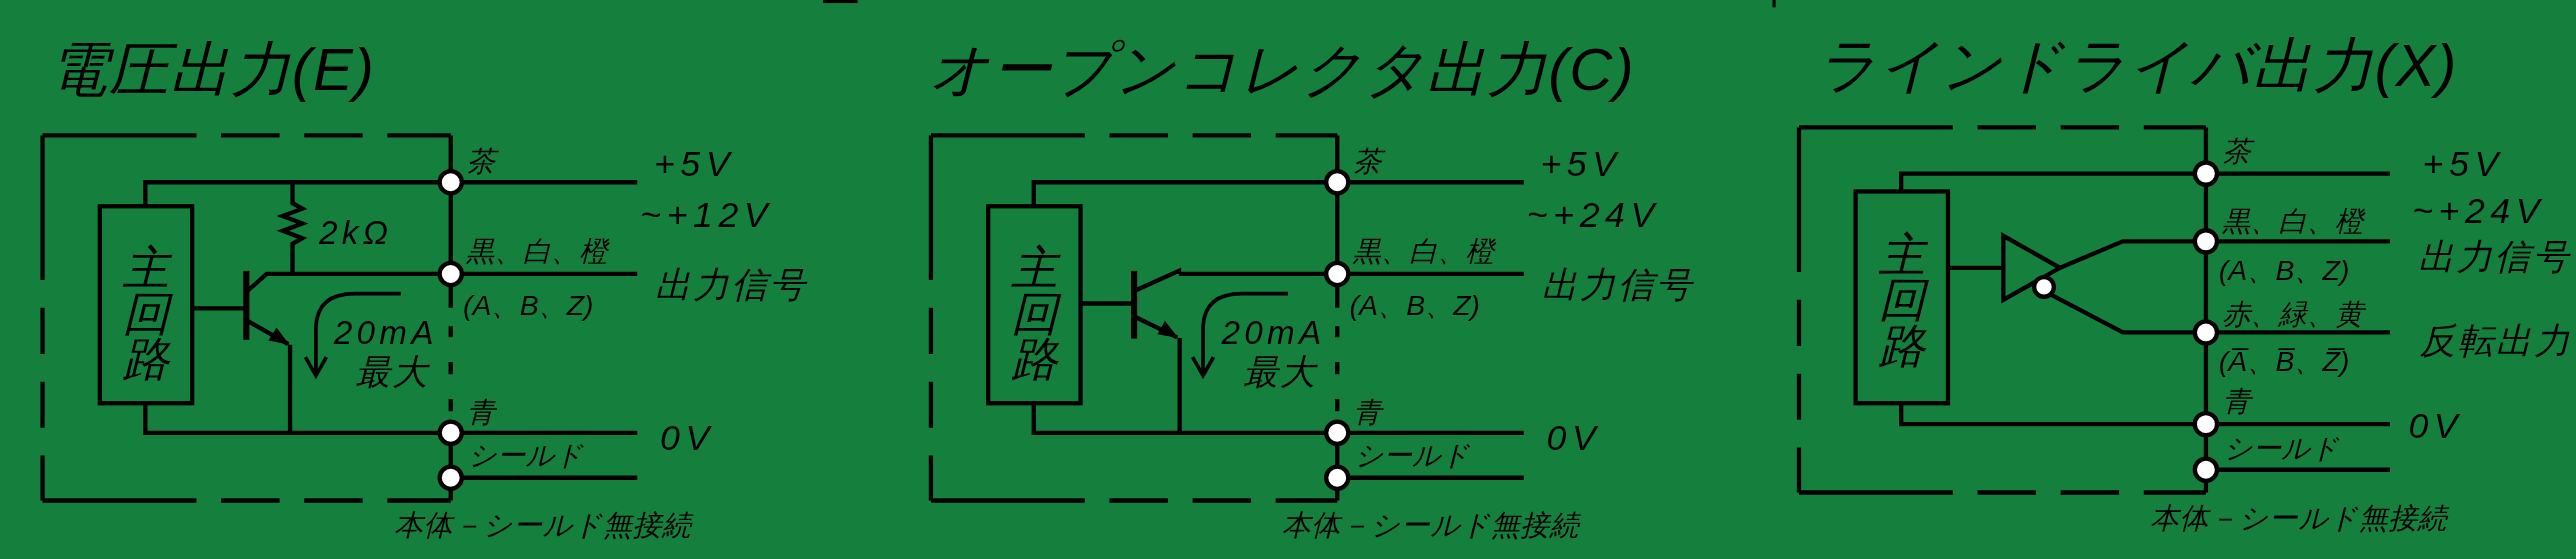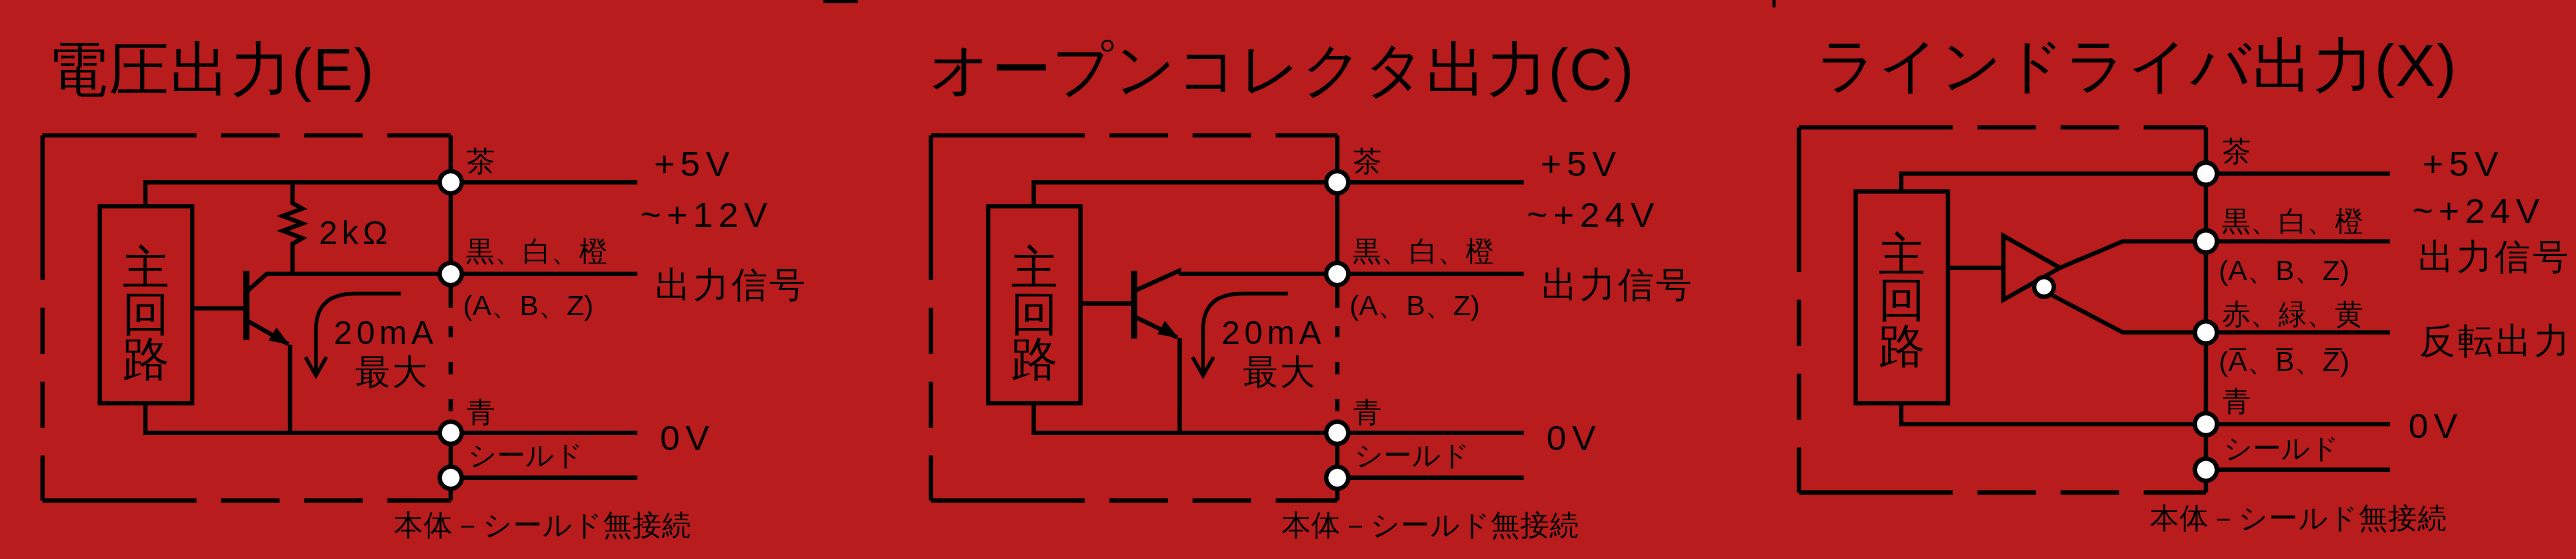--- a/index.html
+++ b/index.html
@@ -1,16 +1,16 @@
 <!DOCTYPE html>
 <html style="font-size:9.9px"><head>
 <meta charset="utf-8">
 <style>
   html,body{margin:0;padding:0;background:#ffffff;}
-  .stage{position:relative;width:2576px;height:559px;background:#b91c1c;overflow:hidden;}
+  .stage{position:relative;width:2576px;height:559px;background:#15803d;overflow:hidden;font-style:italic;}
   svg{position:absolute;left:0;top:0;}
   .t{font-family:"Liberation Sans",sans-serif;fill:#000;}
   .title{font-size:97px;letter-spacing:2px;}
   .mc{font-size:76px;text-anchor:middle;}
   .wl{font-size:46px;}           
   .io{font-size:58px;letter-spacing:9px;}  
   .io2{font-size:58px;letter-spacing:4px;}
   .small{font-size:54px;letter-spacing:7px;}
   .kj{font-size:57px;letter-spacing:3px;}
   .fn{font-size:47px;letter-spacing:1px;}

